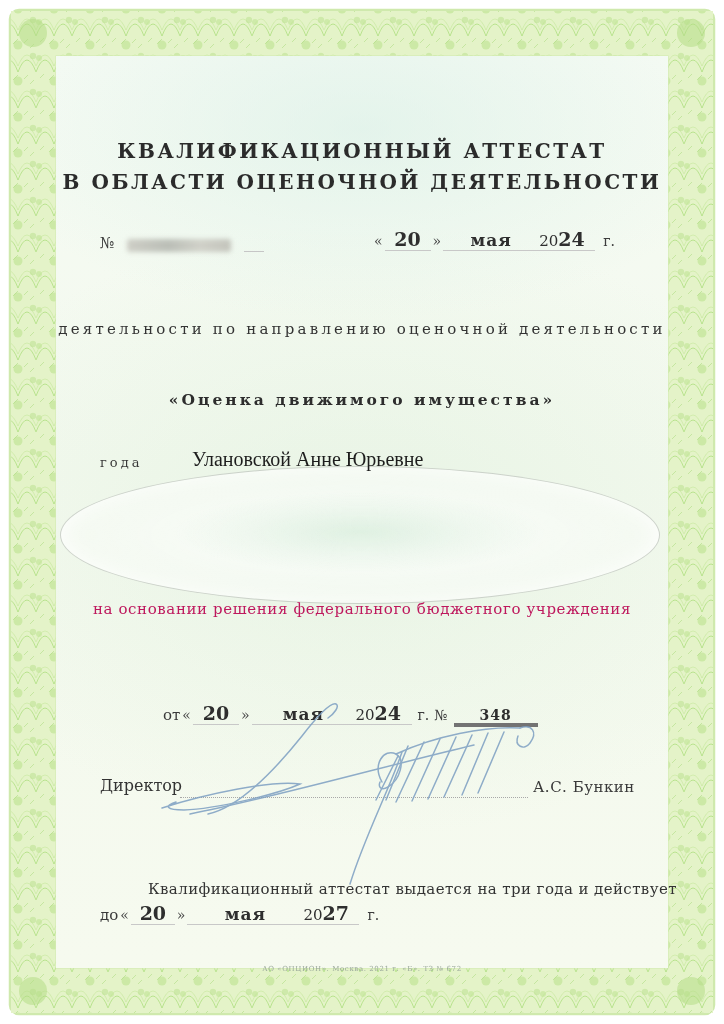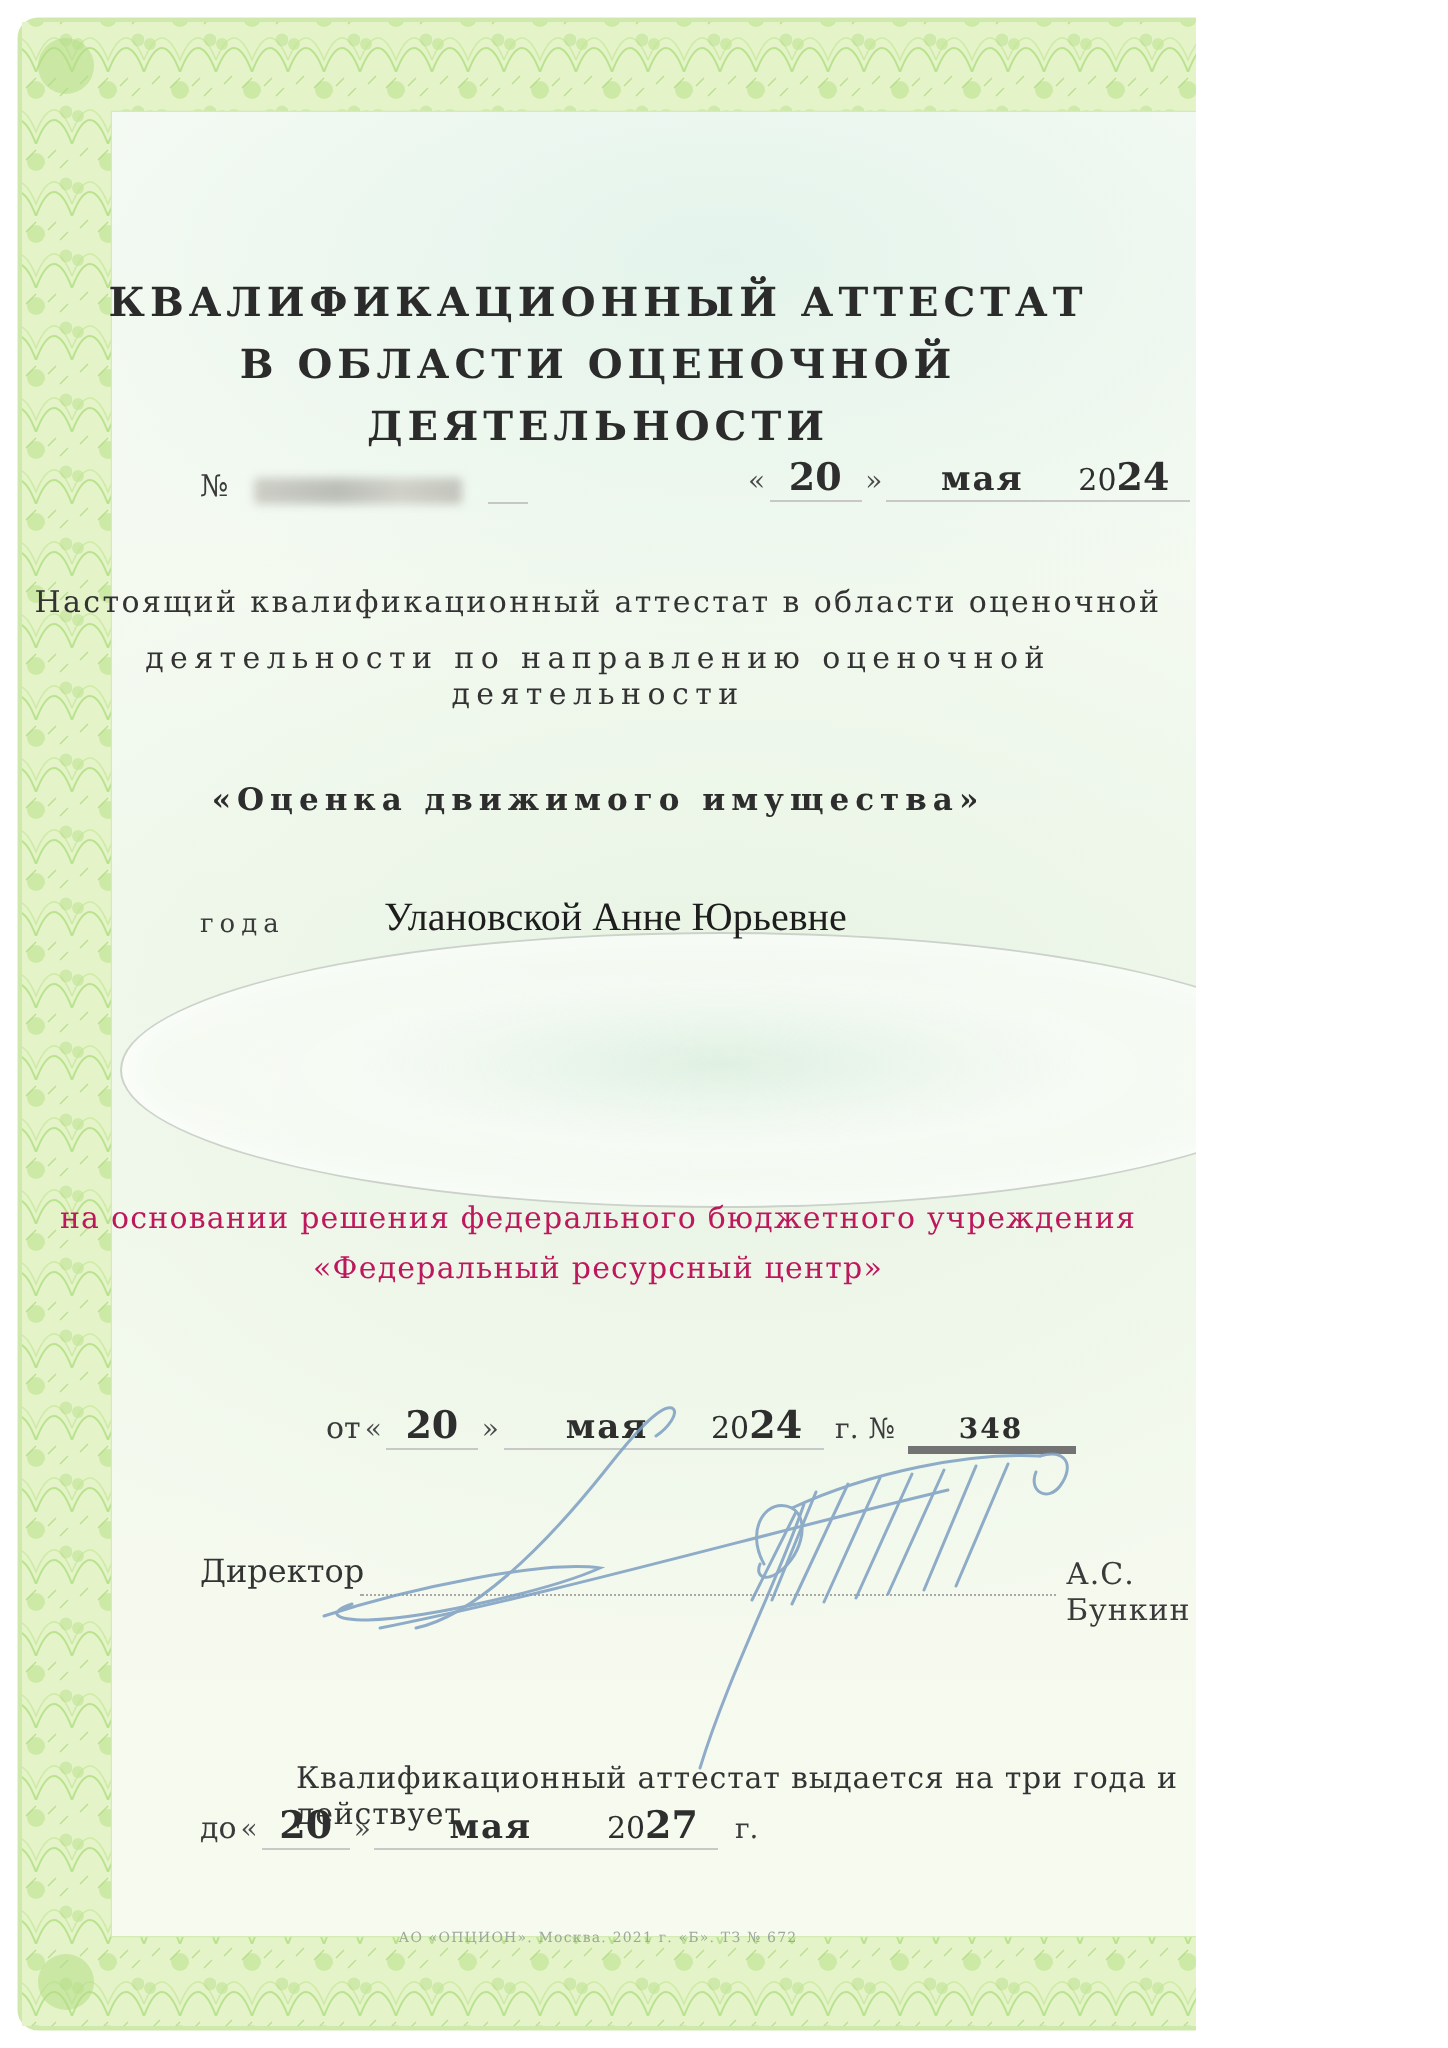--- a/index.html
+++ b/index.html
@@ -1,18 +1,18 @@
 <!DOCTYPE html>
 <html><head>
 <meta charset="utf-8">
 <style>
   html,body{margin:0;padding:0;background:#ffffff;}
   .page{
-    position:relative;width:598px;height:1024px;background:#ffffff;
-    font-family:"DejaVu Serif", serif;color:#2e2e2e;overflow:hidden;
+    position:relative;width:700px;height:1024px;background:#ffffff;
+    font-family:"DejaVu Serif", serif;color:#2e2e2e;overflow:hidden;padding-left:24px;
   }
   .frame{position:absolute;left:0;top:0;}
   .inner-bg{
     position:absolute;left:56px;top:56px;width:612px;height:912px;
     background:
       radial-gradient(90% 30% at 50% 8%, rgba(213,238,229,0.55), transparent 70%),
       radial-gradient(100% 45% at 50% 52%, rgba(214,236,214,0.40), transparent 75%),
       linear-gradient(180deg,#f6fbf4 0%,#f3f9ee 45%,#f6faef 100%);
   }
   .abs{position:absolute;}
@@ -104,30 +104,28 @@
 
   <div class="abs row" style="left:372px;top:228px;">
     <span class="q">«</span>
     <span class="fill-day">20</span>
     <span class="q">»</span>
     <span class="fill-month">мая</span>
     <span class="fill-year"><span class="yr-pre">20</span><span class="yr-fill">24</span></span>
     <span class="suffix" style="margin-left:8px;">г.</span>
   </div>
 
-  <div class="abs center bodytext ls1" style="top:292px;">Настоящий квалификационный аттестат в области оценочной</div>
   <div class="abs center bodytext ls3" style="top:320px;">деятельности по направлению оценочной деятельности</div>
 
   <div class="abs center direction" style="top:390px;">«Оценка движимого имущества»</div>
 
   <span class="abs issued-label" style="left:100px;top:455px;">года</span>
   <span class="abs holder" style="left:192px;top:448px;">Улановской Анне Юрьевне</span>
 
   <div class="abs center basis" style="top:600px;">на основании решения федерального бюджетного учреждения</div>
-  <div class="abs center basis" style="top:625px;">«Федеральный ресурсный центр»</div>
 
   <div class="abs row" style="left:163px;top:702px;">
     <span class="lbl">от</span>
     <span class="q">«</span>
     <span class="fill-day">20</span>
     <span class="q">»</span>
     <span class="fill-month" style="width:104px;">мая</span>
     <span class="fill-year"><span class="yr-pre">20</span><span class="yr-fill">24</span></span>
     <span class="suffix" style="margin-left:6px;">г.</span>
     <span class="suffix" style="margin-left:5px;">№</span>

